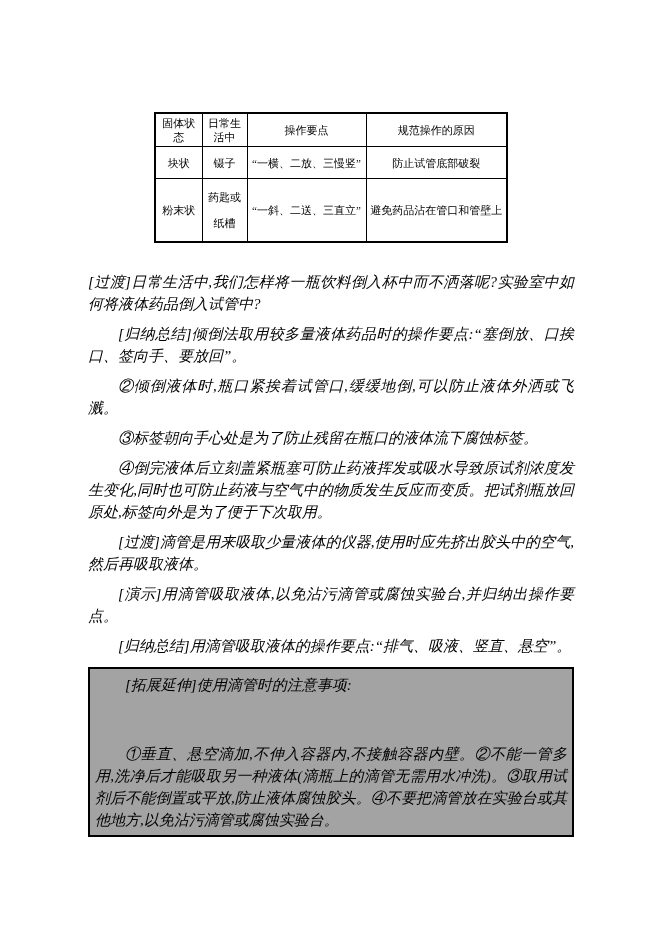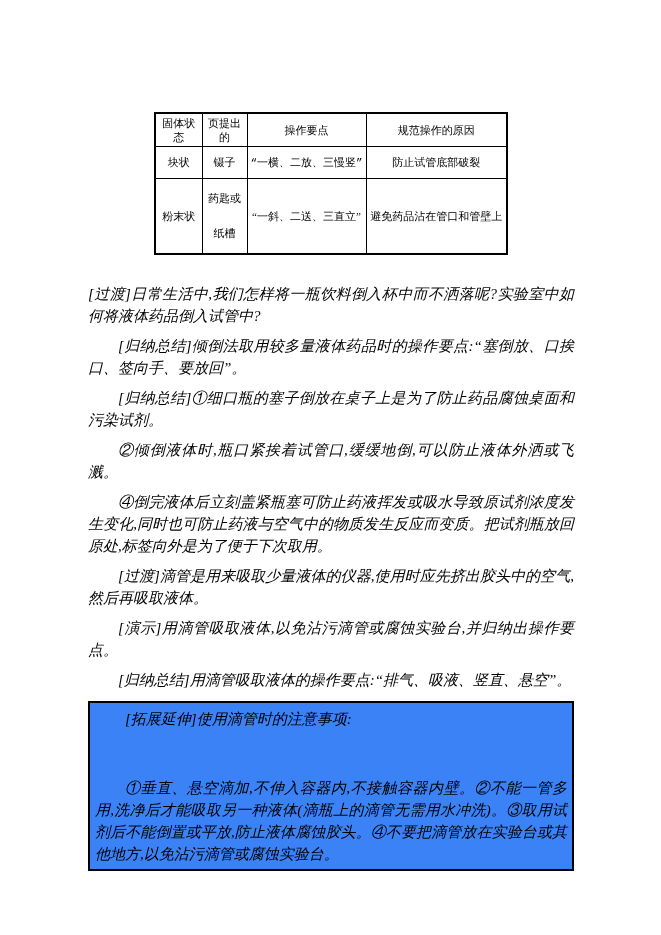--- a/index.html
+++ b/index.html
@@ -29,38 +29,38 @@
     vertical-align: middle;
     font-weight: normal;
     padding: 2px 1px;
     overflow: hidden;
   }
   col.c1 { width: 47px; }
   col.c2 { width: 45px; }
   col.c3 { width: 119px; }
   col.c4 { width: 141px; }
   tr.hdr   { height: 26px; }
-  tr.row1  { height: 32px; font-family: Liberation Mono, monospace; }
+  tr.row1  { height: 32px; }
   tr.row2  { height: 63px; }
-  td.preline { white-space: pre-line; line-height: 35px; }
+  td.preline { white-space: pre-line; line-height: 26px; }
   td.nowrap  { white-space: nowrap; }
   
   p.para {
     font-size: 15px;
     line-height: 22px;
     margin: 0 0 8px 0;
     text-align: justify;
     text-justify: inter-ideograph;
     font-style: italic;
   }
   p.indent { text-indent: 2em; }
   p.noindent { text-indent: 0; }
   
   .callout {
-    background: #3b82f6;
+    background: #a3a3a3;
     border: 2px solid #000;
     margin: 10px 0 12px 0;
     padding: 5px 5px 4px 5px;
   }
   .callout p.para { margin-bottom: 5px; }
   .callout p.para:last-child { margin-bottom: 0; margin-top: 47px; }
 </style>
 </head>
 <body>
 
@@ -69,21 +69,21 @@
   <table class="solid-table">
     <colgroup>
       <col class="c1">
         <col class="c2">
         <col class="c3">
         <col class="c4">
     </colgroup>
     <tbody>
         <tr class="hdr">
       <th>固体状态</th>
-      <th>页提出的</th>
+      <th>日常生活中</th>
       <th>操作要点</th>
       <th>规范操作的原因</th>
     </tr>
     <tr class="row1">
       <td>块状</td>
       <td>镊子</td>
       <td class="nowrap">“一横、二放、三慢竖”</td>
       <td>防止试管底部破裂</td>
     </tr>
     <tr class="row2">
@@ -91,22 +91,22 @@
       <td class="preline">药匙或
 纸槽</td>
       <td class="nowrap">“一斜、二送、三直立”</td>
       <td>避免药品沾在管口和管壁上</td>
     </tr>
   </tbody>
     </table>
 
   <p class="para noindent">[过渡]日常生活中,我们怎样将一瓶饮料倒入杯中而不洒落呢?实验室中如何将液体药品倒入试管中?</p>
   <p class="para indent">[归纳总结]倾倒法取用较多量液体药品时的操作要点:“塞倒放、口挨口、签向手、要放回”。</p>
-  <p class="para indent">[归纳总结]①细口瓶的塞子倒放在桌子上是为了防止药品腐蚀桌面和污染试剂。</p>
   <p class="para indent">②倾倒液体时,瓶口紧挨着试管口,缓缓地倒,可以防止液体外洒或飞溅。</p>
+  <p class="para indent">③标签朝向手心处是为了防止残留在瓶口的液体流下腐蚀标签。</p>
   <p class="para indent">④倒完液体后立刻盖紧瓶塞可防止药液挥发或吸水导致原试剂浓度发生变化,同时也可防止药液与空气中的物质发生反应而变质。把试剂瓶放回原处,标签向外是为了便于下次取用。</p>
   <p class="para indent">[过渡]滴管是用来吸取少量液体的仪器,使用时应先挤出胶头中的空气,然后再吸取液体。</p>
   <p class="para indent">[演示]用滴管吸取液体,以免沾污滴管或腐蚀实验台,并归纳出操作要点。</p>
   <p class="para indent">[归纳总结]用滴管吸取液体的操作要点:“排气、吸液、竖直、悬空”。</p>
 
   <div class="callout">
     <p class="para indent">[拓展延伸]使用滴管时的注意事项:</p>
     <p class="para indent">①垂直、悬空滴加,不伸入容器内,不接触容器内壁。②不能一管多用,洗净后才能吸取另一种液体(滴瓶上的滴管无需用水冲洗)。③取用试剂后不能倒置或平放,防止液体腐蚀胶头。④不要把滴管放在实验台或其他地方,以免沾污滴管或腐蚀实验台。</p>
   </div>
 

